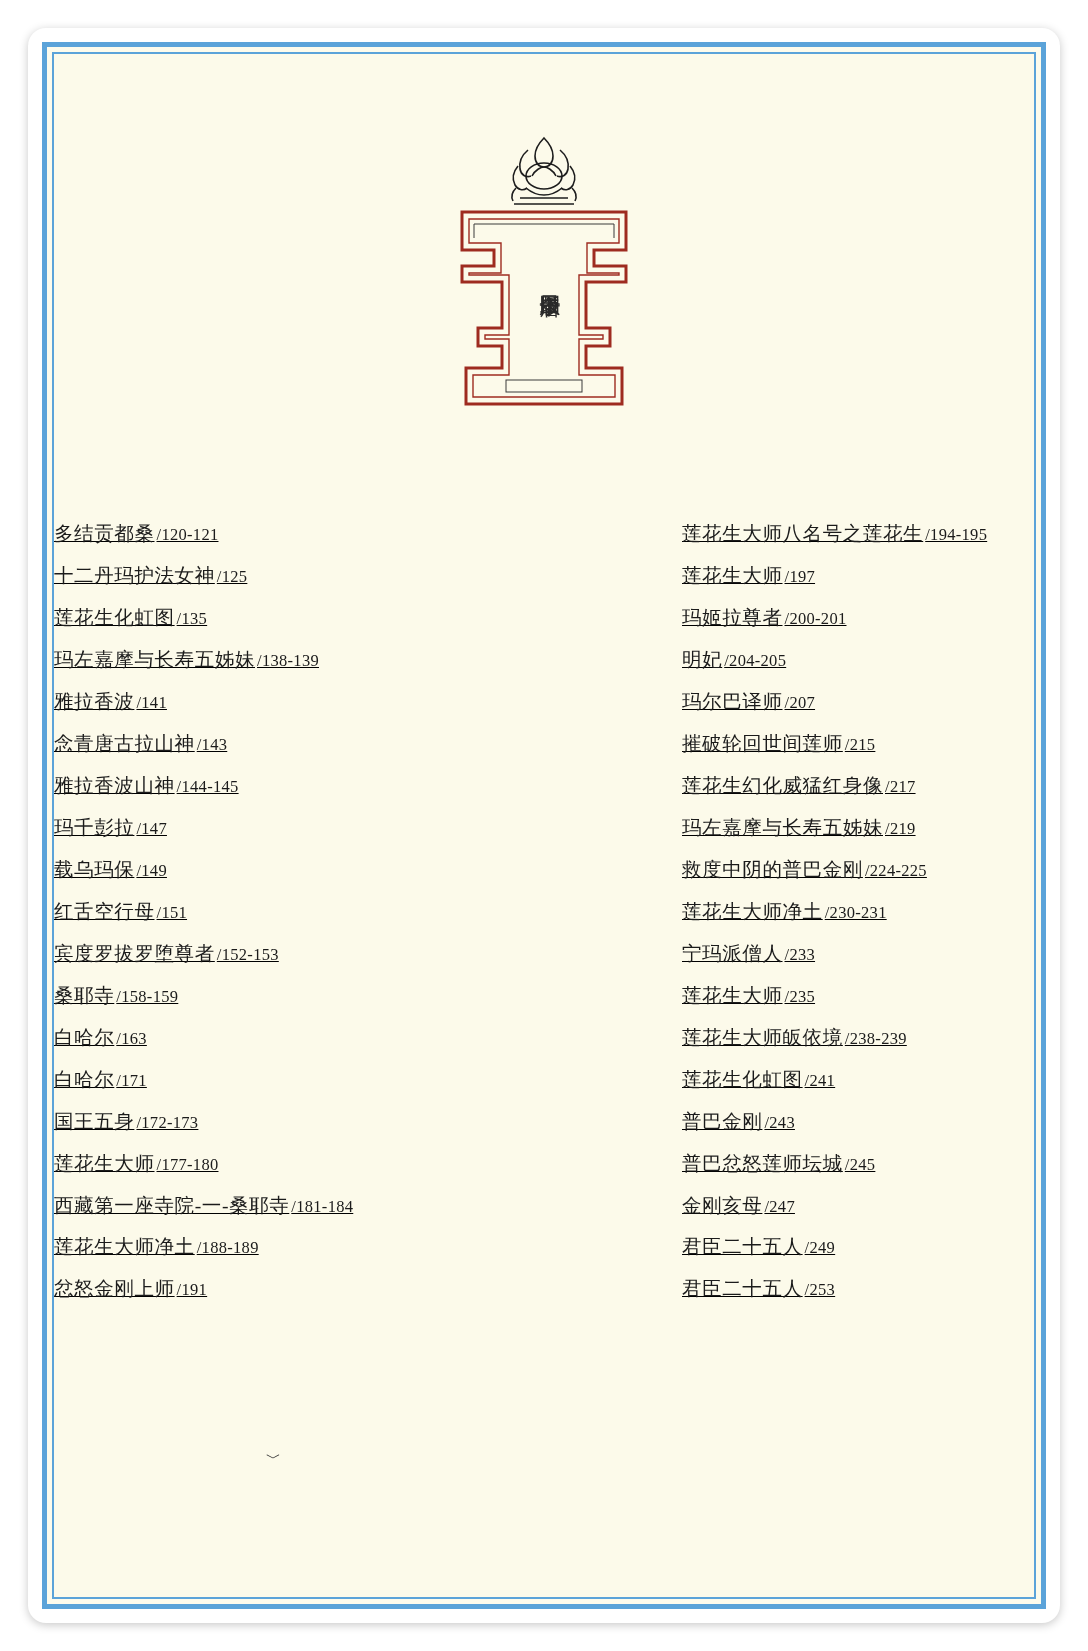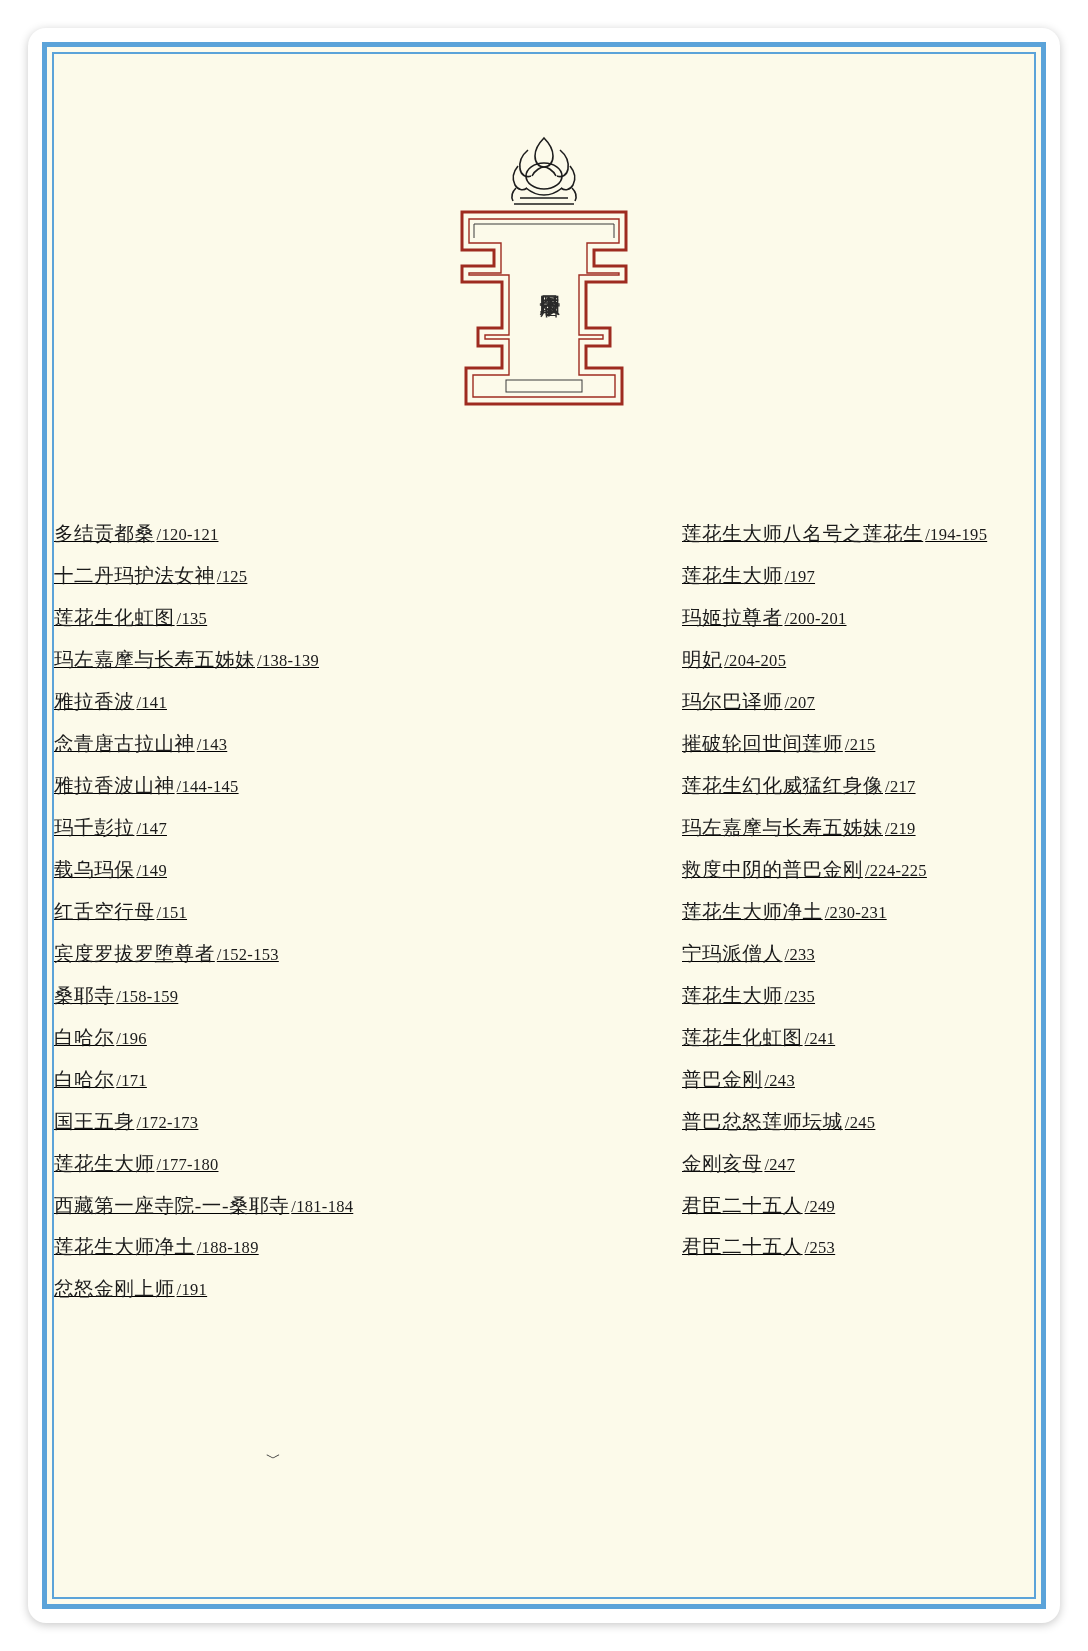--- a/index.html
+++ b/index.html
@@ -247,21 +247,21 @@
               <div class="entry"><span class="title">莲花生化虹图</span><span class="pages">/135</span></div>
               <div class="entry"><span class="title">玛左嘉摩与长寿五姊妹</span><span class="pages">/138-139</span></div>
               <div class="entry"><span class="title">雅拉香波</span><span class="pages">/141</span></div>
               <div class="entry"><span class="title">念青唐古拉山神</span><span class="pages">/143</span></div>
               <div class="entry"><span class="title">雅拉香波山神</span><span class="pages">/144-145</span></div>
               <div class="entry"><span class="title">玛千彭拉</span><span class="pages">/147</span></div>
               <div class="entry"><span class="title">载乌玛保</span><span class="pages">/149</span></div>
               <div class="entry"><span class="title">红舌空行母</span><span class="pages">/151</span></div>
               <div class="entry"><span class="title">宾度罗拔罗堕尊者</span><span class="pages">/152-153</span></div>
               <div class="entry"><span class="title">桑耶寺</span><span class="pages">/158-159</span></div>
-              <div class="entry"><span class="title">白哈尔</span><span class="pages">/196</span></div>
+              <div class="entry"><span class="title">白哈尔</span><span class="pages">/163</span></div>
               <div class="entry"><span class="title">白哈尔</span><span class="pages">/171</span></div>
               <div class="entry"><span class="title">国王五身</span><span class="pages">/172-173</span></div>
               <div class="entry"><span class="title">莲花生大师</span><span class="pages">/177-180</span></div>
               <div class="entry"><span class="title">西藏第一座寺院-一-桑耶寺</span><span class="pages">/181-184</span></div>
               <div class="entry"><span class="title">莲花生大师净土</span><span class="pages">/188-189</span></div>
               <div class="entry"><span class="title">忿怒金刚上师</span><span class="pages">/191</span></div>
             </div>
 
             <div class="col col-right">
               <div class="entry"><span class="title">莲花生大师八名号之莲花生</span><span class="pages">/194-195</span></div>
@@ -269,20 +269,21 @@
               <div class="entry"><span class="title">玛姬拉尊者</span><span class="pages">/200-201</span></div>
               <div class="entry"><span class="title">明妃</span><span class="pages">/204-205</span></div>
               <div class="entry"><span class="title">玛尔巴译师</span><span class="pages">/207</span></div>
               <div class="entry"><span class="title">摧破轮回世间莲师</span><span class="pages">/215</span></div>
               <div class="entry"><span class="title">莲花生幻化威猛红身像</span><span class="pages">/217</span></div>
               <div class="entry"><span class="title">玛左嘉摩与长寿五姊妹</span><span class="pages">/219</span></div>
               <div class="entry"><span class="title">救度中阴的普巴金刚</span><span class="pages">/224-225</span></div>
               <div class="entry"><span class="title">莲花生大师净土</span><span class="pages">/230-231</span></div>
               <div class="entry"><span class="title">宁玛派僧人</span><span class="pages">/233</span></div>
               <div class="entry"><span class="title">莲花生大师</span><span class="pages">/235</span></div>
+              <div class="entry"><span class="title">莲花生大师皈依境</span><span class="pages">/238-239</span></div>
               <div class="entry"><span class="title">莲花生化虹图</span><span class="pages">/241</span></div>
               <div class="entry"><span class="title">普巴金刚</span><span class="pages">/243</span></div>
               <div class="entry"><span class="title">普巴忿怒莲师坛城</span><span class="pages">/245</span></div>
               <div class="entry"><span class="title">金刚亥母</span><span class="pages">/247</span></div>
               <div class="entry"><span class="title">君臣二十五人</span><span class="pages">/249</span></div>
               <div class="entry"><span class="title">君臣二十五人</span><span class="pages">/253</span></div>
             </div>
 
           </div>
 

